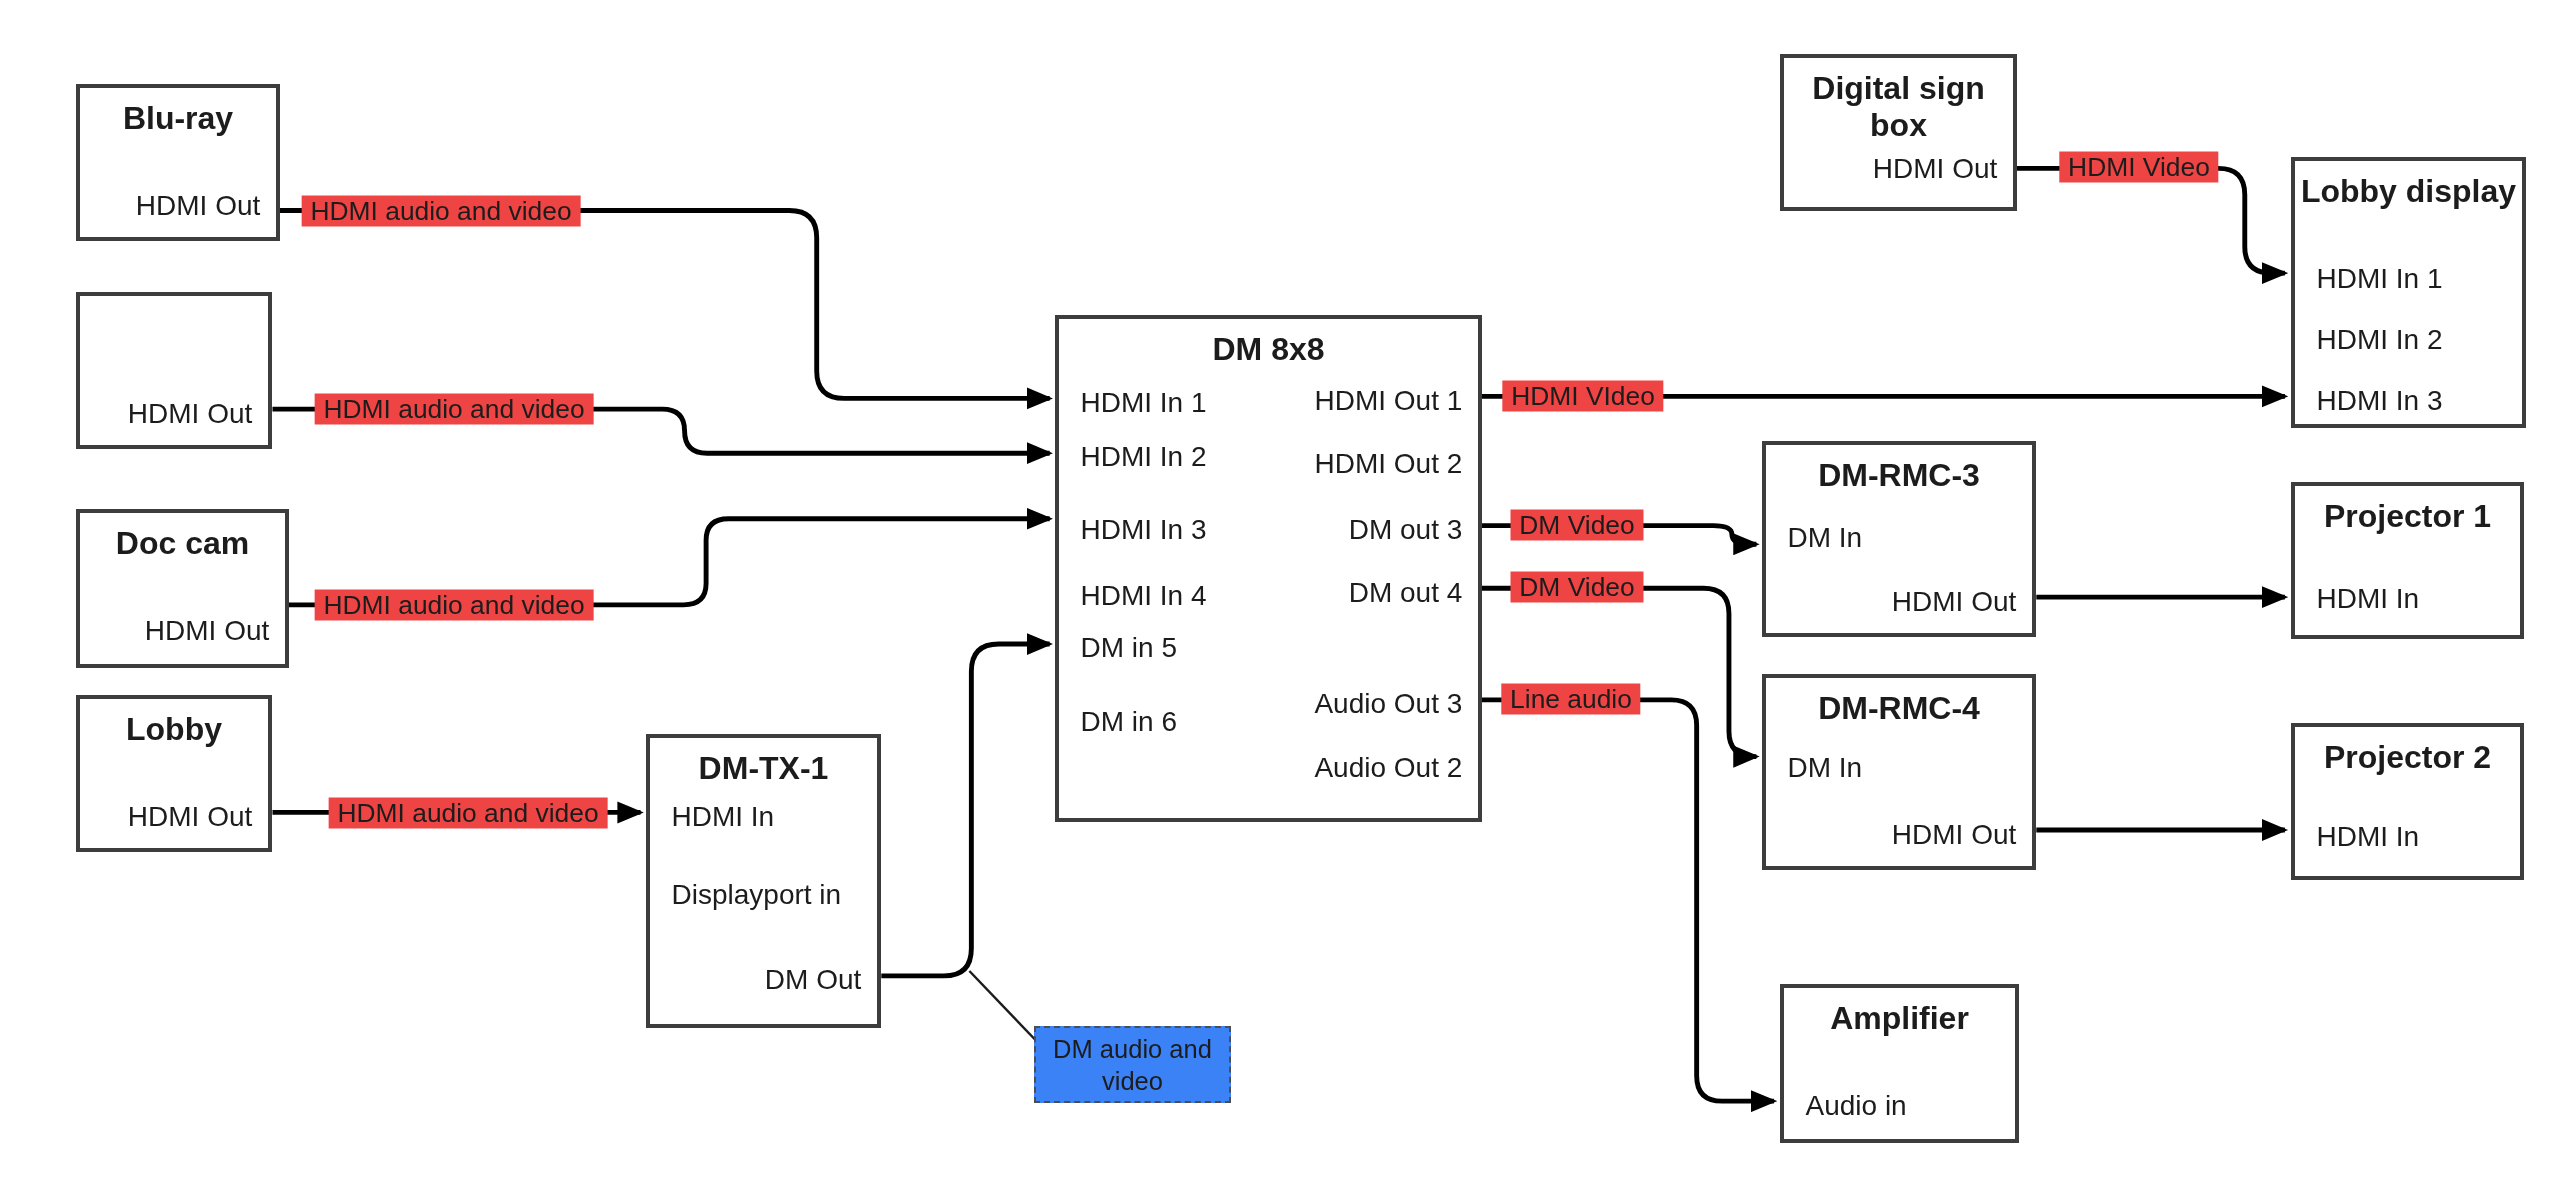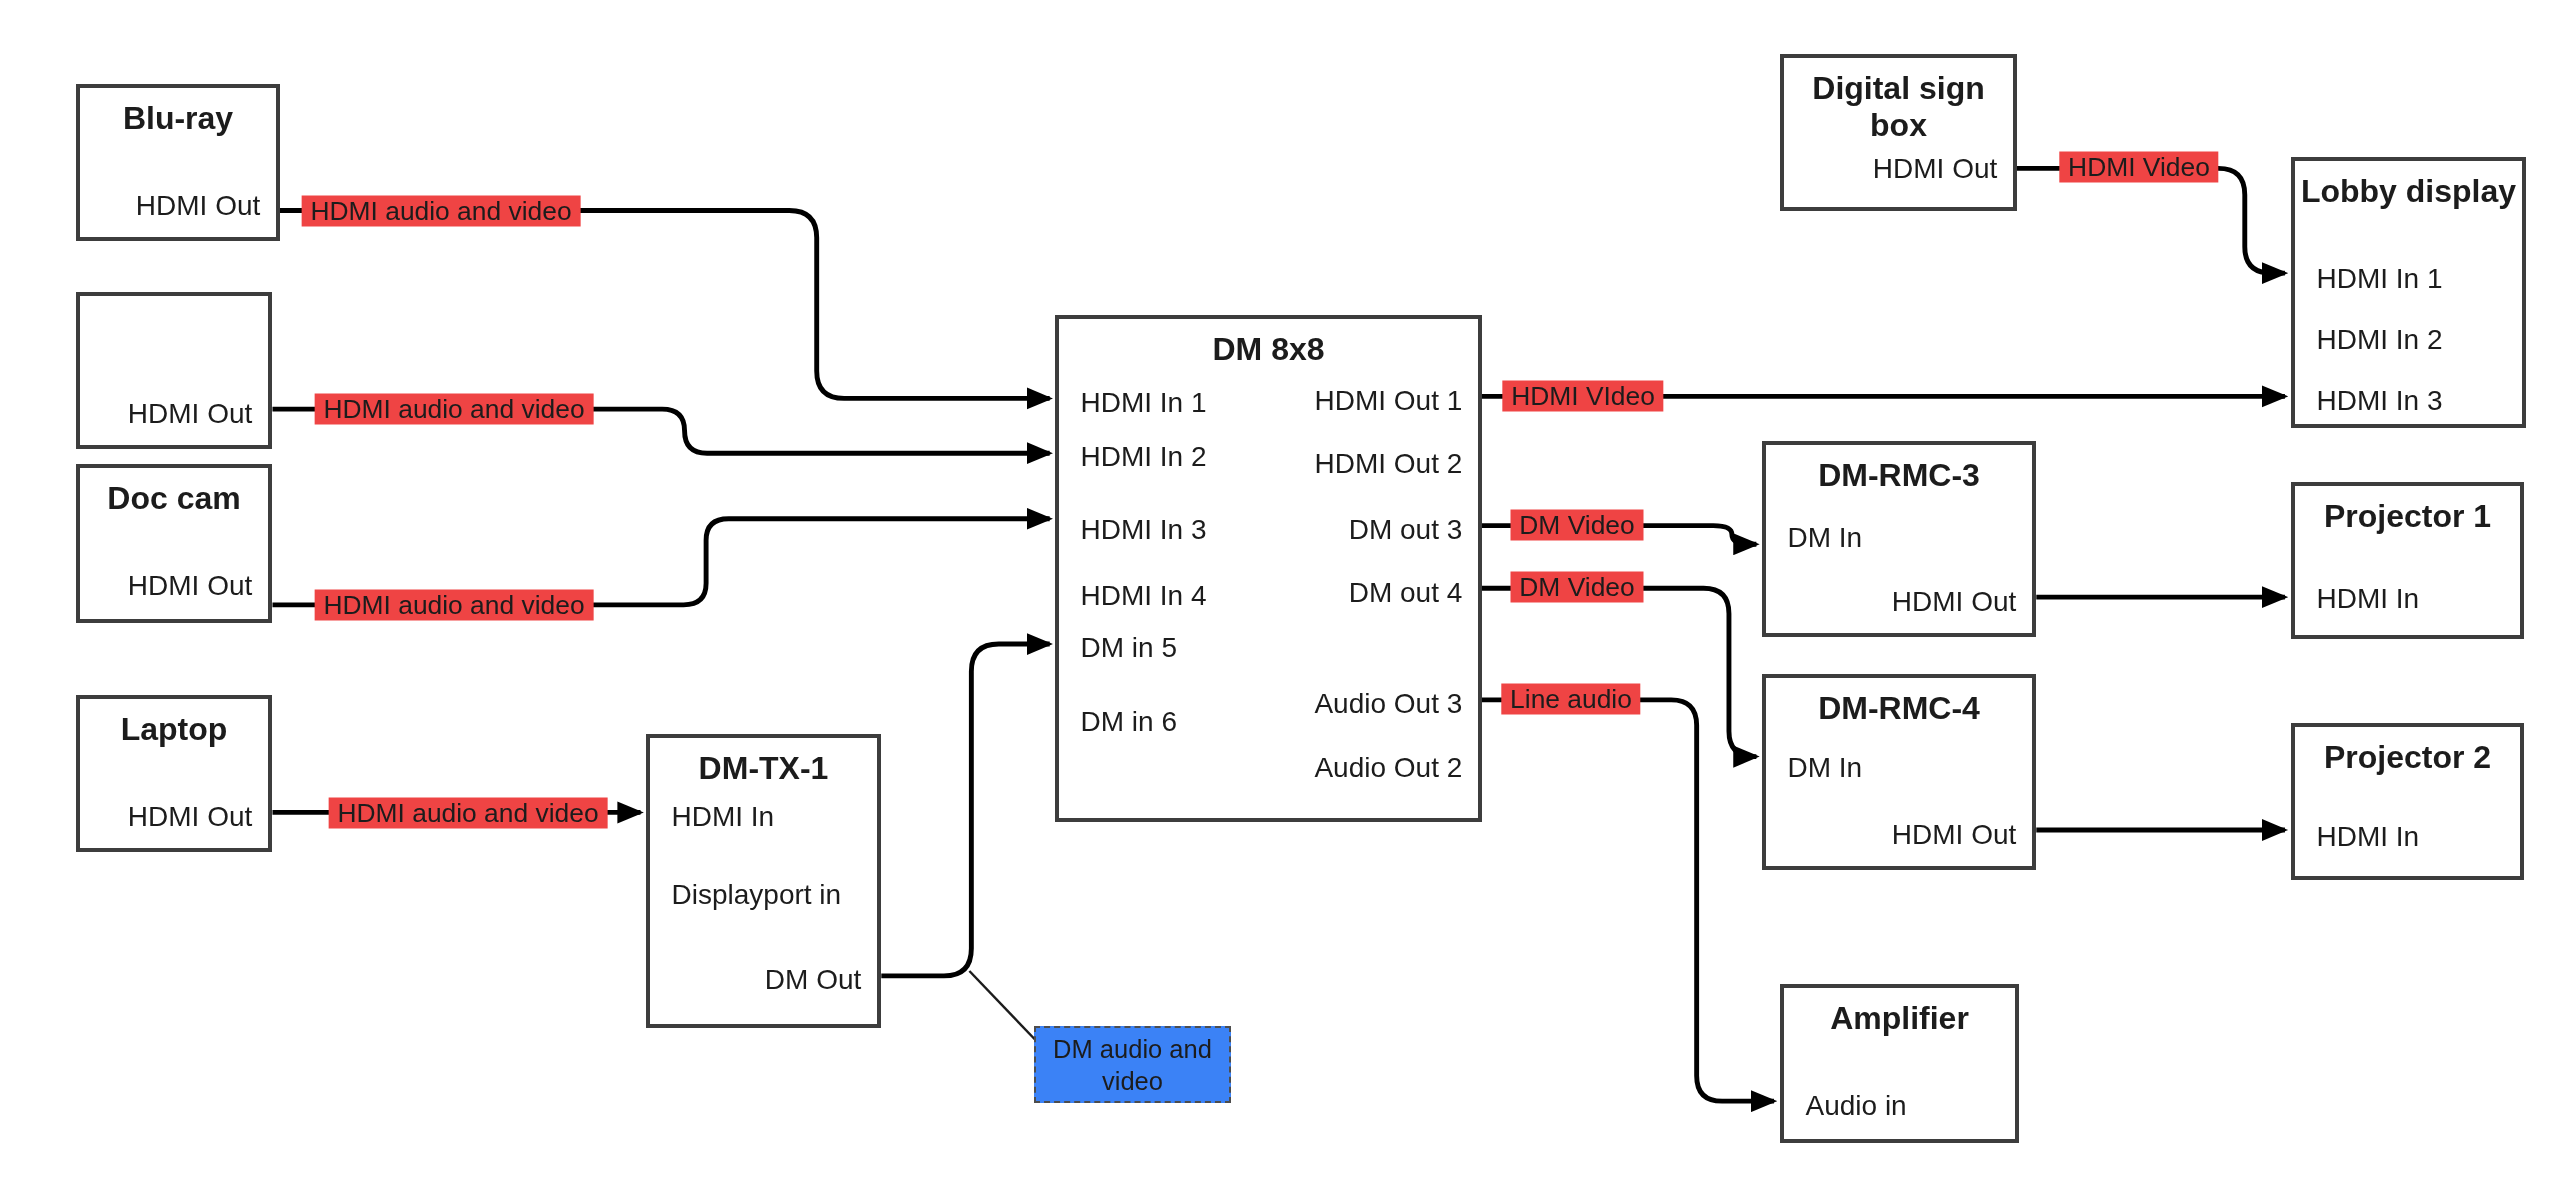--- a/index.html
+++ b/index.html
@@ -105,27 +105,27 @@
 
   <div class="node" style="left:76px;top:84px;width:204px;height:157px">
     <div class="node-title">Blu-ray</div>
     <div class="port right" style="top:101px">HDMI Out</div>
   </div>
 
   <div class="node" style="left:76px;top:292px;width:196px;height:157px">
     <div class="port right" style="top:101px">HDMI Out</div>
   </div>
 
-  <div class="node" style="left:76px;top:464px;width:196px;height:159px">
+  <div class="node" style="left:76px;top:509px;width:213px;height:159px">
     <div class="node-title">Doc cam</div>
     <div class="port right" style="top:101px">HDMI Out</div>
   </div>
 
   <div class="node" style="left:76px;top:695px;width:196px;height:157px">
-    <div class="node-title">Laptop</div>
+    <div class="node-title">Lobby</div>
     <div class="port right" style="top:101px">HDMI Out</div>
   </div>
 
   <div class="node" style="left:646px;top:734px;width:235px;height:294px">
     <div class="node-title">DM-TX-1</div>
     <div class="port left" style="top:62px">HDMI In</div>
     <div class="port left" style="top:140px">Displayport in</div>
     <div class="port right" style="top:225px">DM Out</div>
   </div>
 

